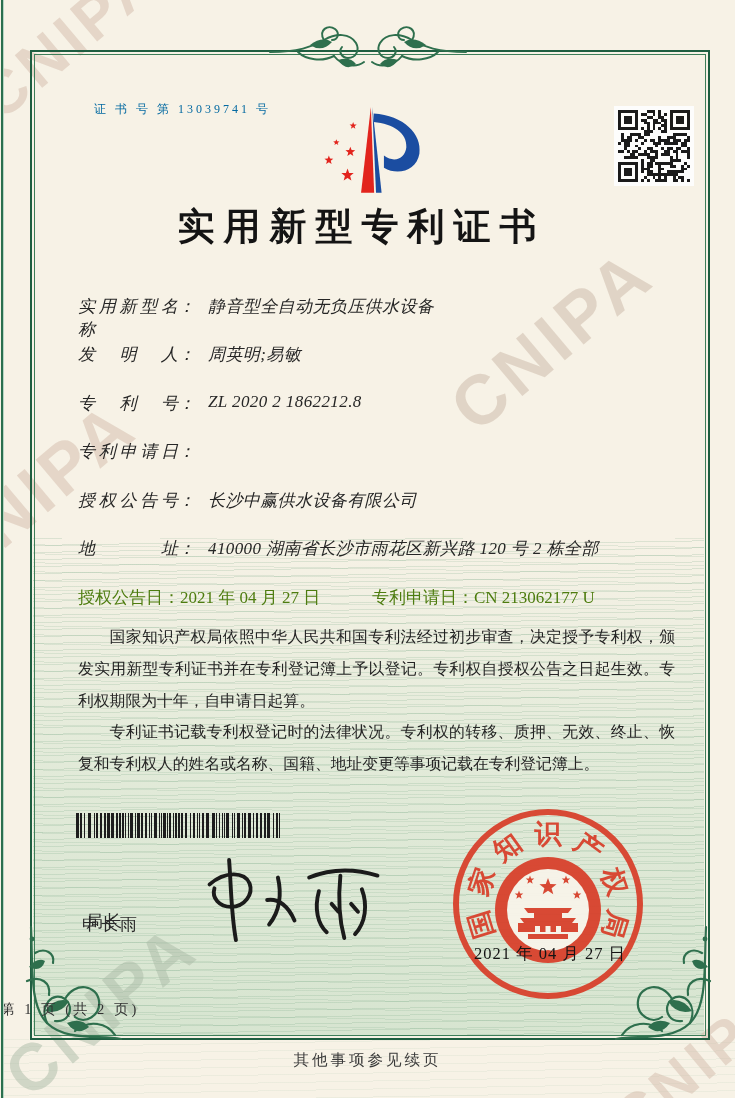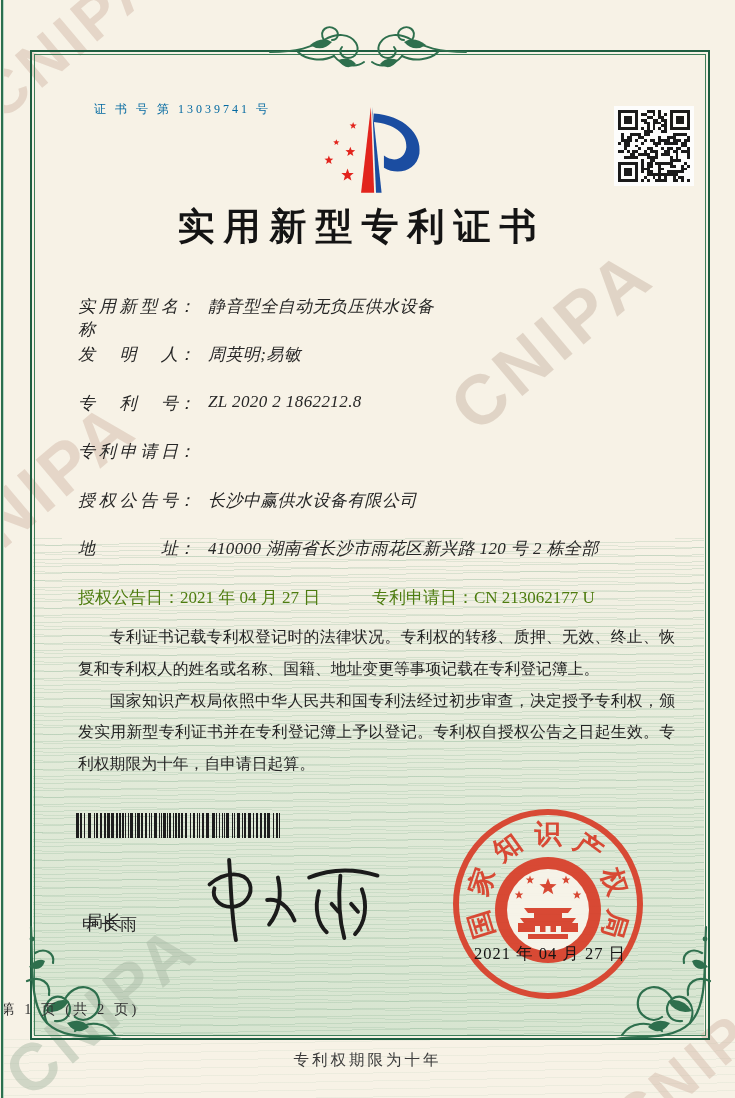--- a/index.html
+++ b/index.html
@@ -505,22 +505,22 @@
   <div class="grant-row">
     <span>
       <span>授权公告日</span><span>：</span><span>2021 年 04 月 27 日</span>
     </span>
     <span class="grant-right">
       <span>专利申请日</span><span>：</span><span>CN 213062177 U</span>
     </span>
   </div>
 
   <div class="paras">
+    <p>国家知识产权局依照中华人民共和国专利法经过初步审查，决定授予专利权，颁发实用新型专利证书并在专利登记簿上予以登记。专利权自授权公告之日起生效。专利权期限为十年，自申请日起算。</p>
     <p>专利证书记载专利权登记时的法律状况。专利权的转移、质押、无效、终止、恢复和专利权人的姓名或名称、国籍、地址变更等事项记载在专利登记簿上。</p>
-    <p>国家知识产权局依照中华人民共和国专利法经过初步审查，决定授予专利权，颁发实用新型专利证书并在专利登记簿上予以登记。专利权自授权公告之日起生效。专利权期限为十年，自申请日起算。</p>
   </div>
 
   <svg class="barcode" id="barcode-svg" width="208" height="25" viewBox="0 0 208 25">
       <rect x="0" y="0" width="3" height="25" fill="#1d1d1d"></rect>
       <rect x="4" y="0" width="2" height="25" fill="#1d1d1d"></rect>
       <rect x="8" y="0" width="1" height="25" fill="#1d1d1d"></rect>
       <rect x="12" y="0" width="3" height="25" fill="#1d1d1d"></rect>
       <rect x="18" y="0" width="1" height="25" fill="#1d1d1d"></rect>
       <rect x="20" y="0" width="2" height="25" fill="#1d1d1d"></rect>
       <rect x="24" y="0" width="2" height="25" fill="#1d1d1d"></rect>
@@ -628,15 +628,15 @@
       <g fill="#f8f4ea">
         <rect x="-13" y="16" width="5" height="6"></rect>
         <rect x="-2.5" y="16" width="5" height="6"></rect>
         <rect x="8" y="16" width="5" height="6"></rect>
       </g>
     </g>
   </svg>
   <div class="seal-date">2021 年 04 月 27 日</div>
 
   <div class="page-info">第 1 页 (共 2 页)</div>
-  <div class="footer-note">专利权期限为十年</div>
+  <div class="footer-note">其他事项参见续页</div>
 
 </div>
 
 </body></html>

